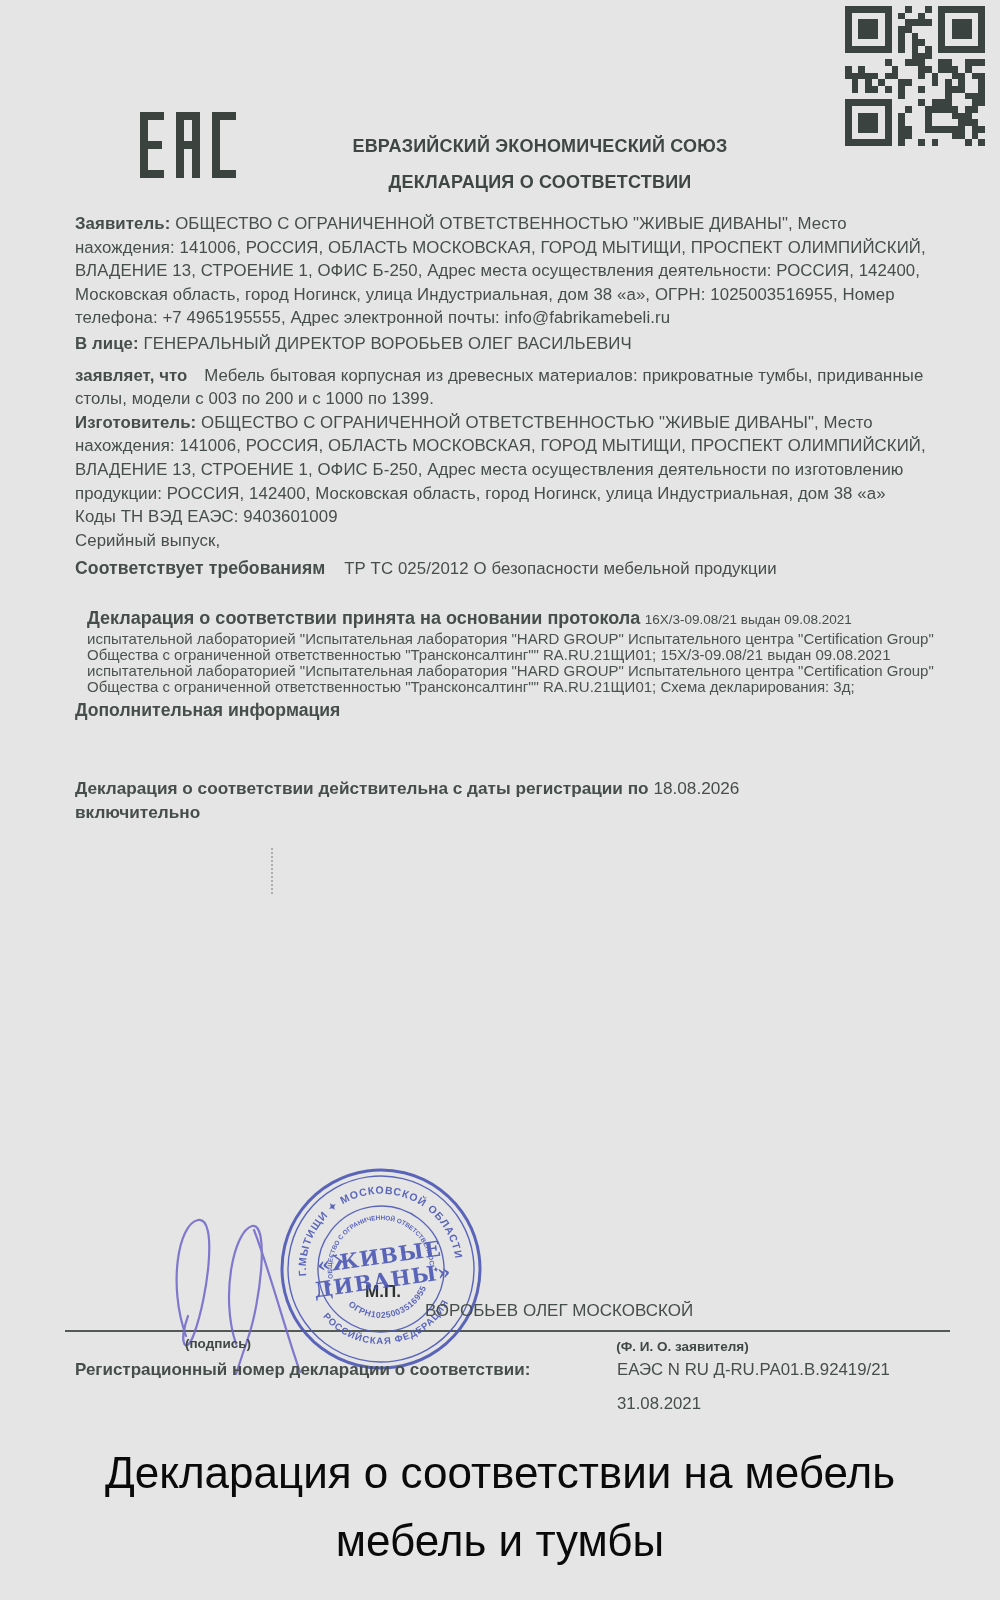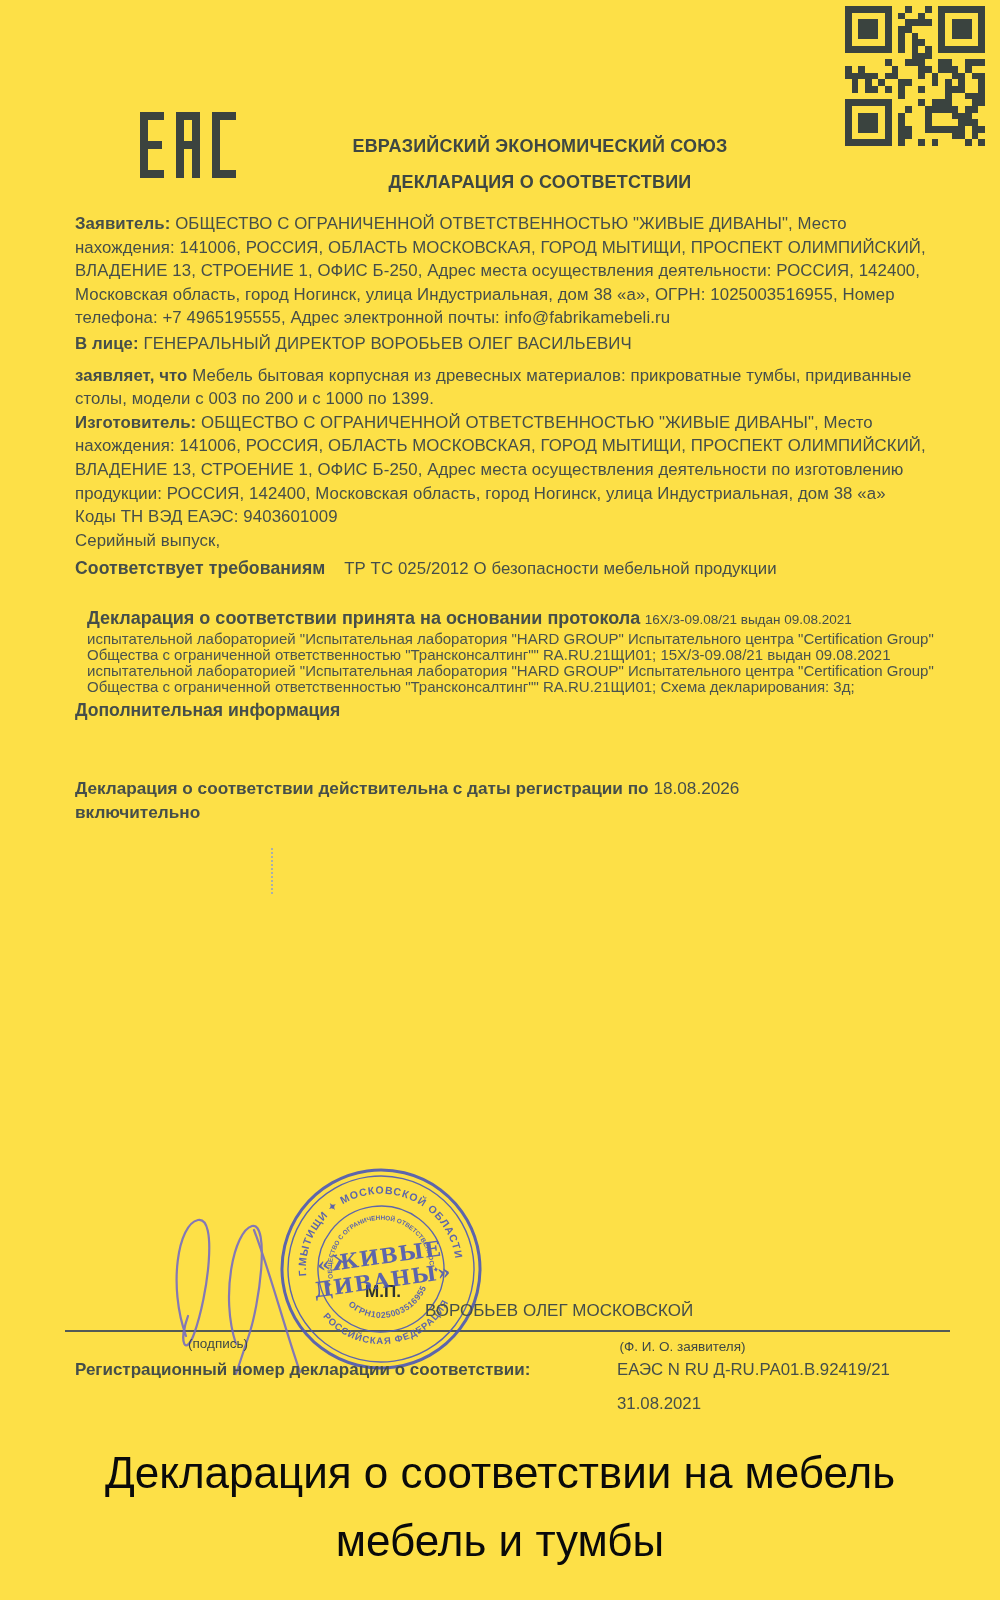--- a/index.html
+++ b/index.html
@@ -1,27 +1,27 @@
 <!DOCTYPE html>
 <html><head>
 <meta charset="utf-8">
 <style>
   html,body{margin:0;padding:0;background:#fff;}
-  .page{position:relative;width:1000px;height:1600px;background:#fde047;
+  .page{position:relative;width:1000px;height:1600px;background:#e5e5e5;
         font-family:"Liberation Sans",sans-serif;color:#454e4a;overflow:hidden;}
   .abs{position:absolute;}
   p{margin:0;}
   .b{font-weight:bold;}
   .body-text{font-size:16.8px;line-height:23.6px;letter-spacing:.1px;}
   .hdr{font-weight:bold;font-size:18px;letter-spacing:.2px;text-align:center;color:#3e4743;}
   .lbl-lg{font-size:17.6px;font-weight:bold;}
   .small-text{font-size:15px;line-height:15.9px;color:#4a534e;}
   .ref-text{font-size:13.5px;}
   .sig-line{height:2px;background:#535a56;}
-  .sig-caption{font-size:13.5px;font-weight:normal;text-align:center;color:#3f4844;}
+  .sig-caption{font-size:13.5px;font-weight:bold;text-align:center;color:#3f4844;}
   .reg-row{font-size:16.8px;}
   .reg-val{position:absolute;left:542px;top:0;font-weight:normal;}
   .caption-line{left:0;width:1000px;text-align:center;font-size:44px;color:#0a0a0a;
         font-family:"Liberation Sans",sans-serif;}
   .mp{font-size:17px;font-weight:bold;color:#2e3330;text-align:center;}
   .artifact{border-left:2px dotted #a9b0ac;width:0;}
   .stamp-wrap{transform:rotate(-8deg);opacity:.9;}
   svg text{user-select:none;}
 </style>
 </head>
@@ -268,21 +268,21 @@
   <div class="abs body-text" style="left:75px;top:212px;width:872px;">
     <p>
       <span class="b">Заявитель:</span>
       <span>ОБЩЕСТВО С ОГРАНИЧЕННОЙ ОТВЕТСТВЕННОСТЬЮ "ЖИВЫЕ ДИВАНЫ", Место нахождения: 141006, РОССИЯ, ОБЛАСТЬ МОСКОВСКАЯ, ГОРОД МЫТИЩИ, ПРОСПЕКТ ОЛИМПИЙСКИЙ, ВЛАДЕНИЕ 13, СТРОЕНИЕ 1, ОФИС Б-250, Адрес места осуществления деятельности: РОССИЯ, 142400, Московская область, город Ногинск, улица Индустриальная, дом 38 «а», ОГРН: 1025003516955, Номер телефона: +7 4965195555, Адрес электронной почты: info@fabrikamebeli.ru</span>
     </p>
     <p style="margin-top:2px;">
       <span class="b">В лице:</span>
       <span>ГЕНЕРАЛЬНЫЙ ДИРЕКТОР ВОРОБЬЕВ ОЛЕГ ВАСИЛЬЕВИЧ</span>
     </p>
     <p style="margin-top:8px;">
-      <span class="b" style="">заявляет, что</span>
+      <span class="b" style="margin-right:12px;">заявляет, что</span>
       <span>Мебель бытовая корпусная из древесных материалов: прикроватные тумбы, придиванные столы, модели с 003 по 200 и с 1000 по 1399.</span>
     </p>
     <p>
       <span class="b">Изготовитель:</span>
       <span>ОБЩЕСТВО С ОГРАНИЧЕННОЙ ОТВЕТСТВЕННОСТЬЮ "ЖИВЫЕ ДИВАНЫ", Место нахождения: 141006, РОССИЯ, ОБЛАСТЬ МОСКОВСКАЯ, ГОРОД МЫТИЩИ, ПРОСПЕКТ ОЛИМПИЙСКИЙ, ВЛАДЕНИЕ 13, СТРОЕНИЕ 1, ОФИС Б-250, Адрес места осуществления деятельности по изготовлению продукции: РОССИЯ, 142400, Московская область, город Ногинск, улица Индустриальная, дом 38 «а»</span>
     </p>
     <p>Коды ТН ВЭД ЕАЭС: 9403601009</p>
     <p>Серийный выпуск,</p>
     <p style="margin-top:5px;">
       <span class="lbl-lg" style="margin-right:14px;">Соответствует требованиям</span>

